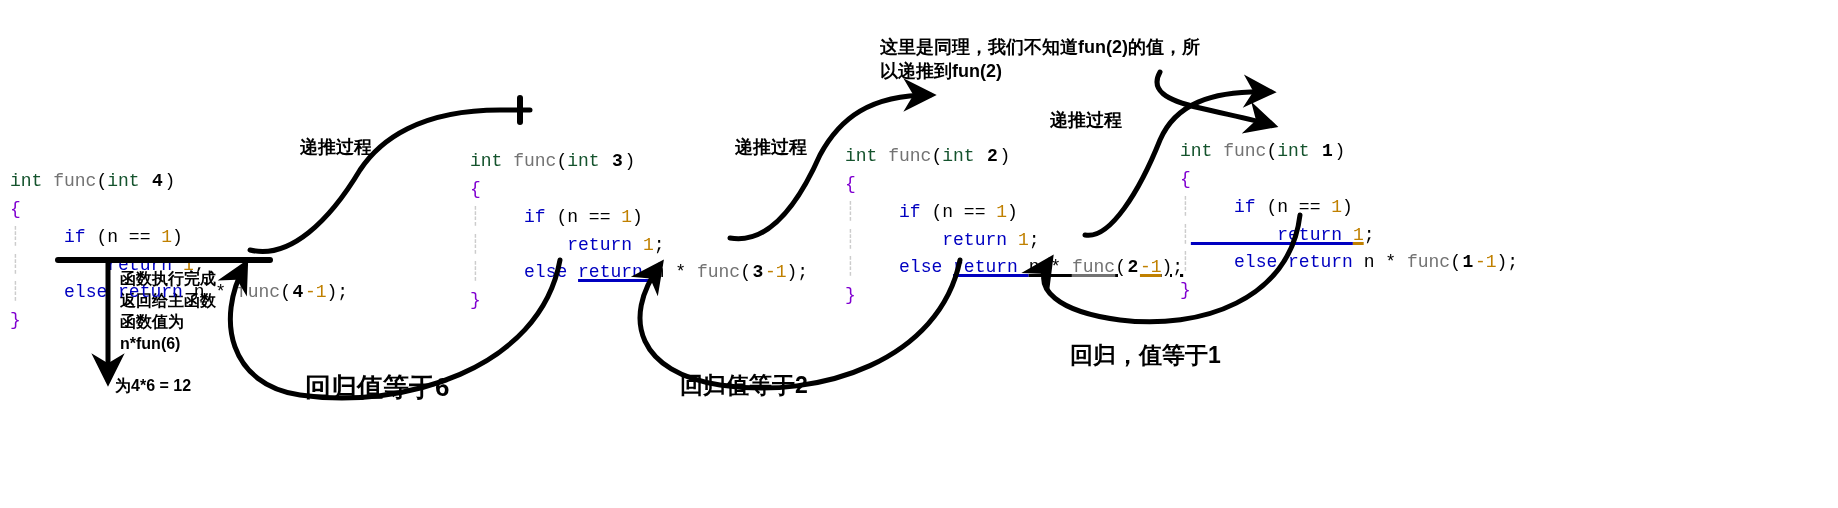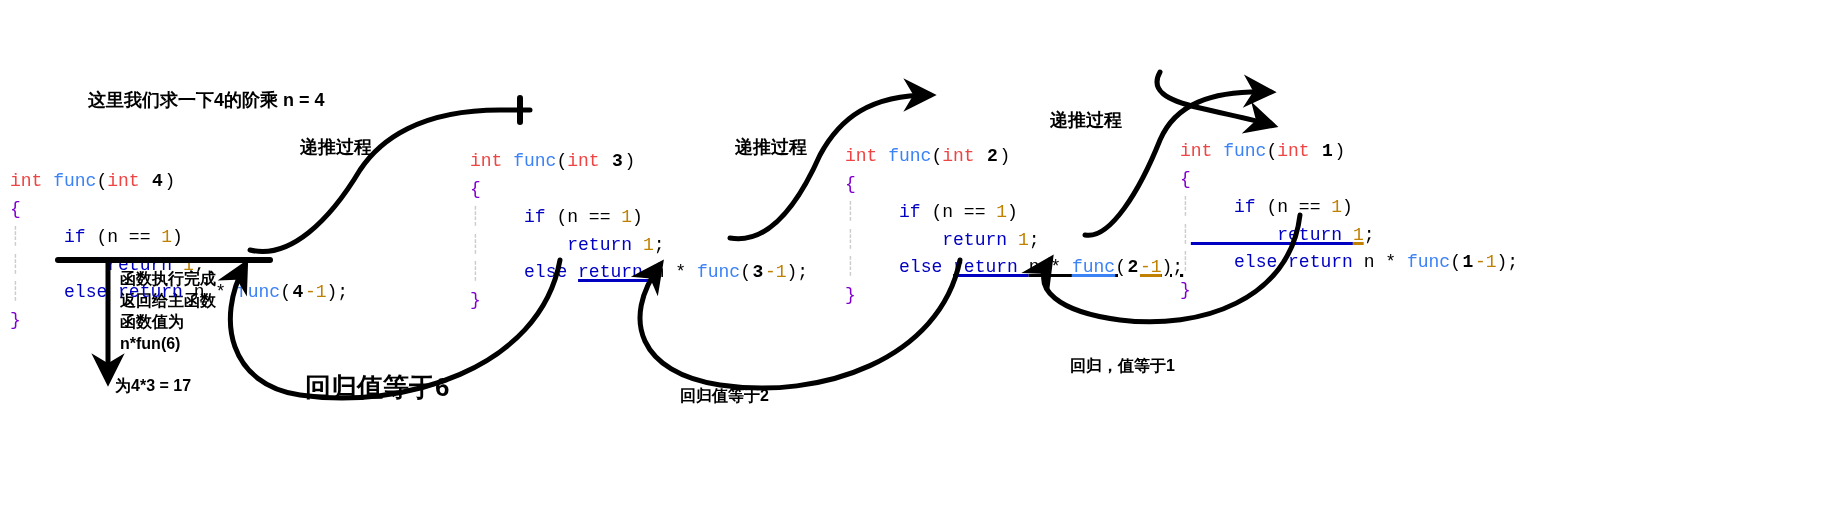--- a/index.html
+++ b/index.html
@@ -26,61 +26,62 @@
   .caption {
     position: absolute;
     font-size: 18px;
     font-weight: 700;
     color: #000;
     line-height: 1.35;
     white-space: pre;
   }
   .caption.small { font-size: 16px; font-weight: 700; }
   .caption.big   { font-size: 26px; font-weight: 800; }
-  .caption.mid   { font-size: 16px; font-weight: 800; margin-top: 15px; }
+  .caption.mid   { font-size: 23px; font-weight: 800; }
 
   .code {
     position: absolute;
     font-family: Consolas, "Courier New", monospace;
     font-size: 18px;
     line-height: 1.55;
     white-space: pre;
     color: #000;
   }
   .kw   { color: #0000c0; }       
-  .fn   { color: #3b82f6; }       
-  .ty   { color: #ef4444; }
+  .fn   { color: #737373; }       
+  .ty   { color: #14532d; }
   .num  { color: #c08000; }       
   .pun  { color: #000; }
   .param{ color: #000; }
   .brace{ color: #8000d0; }
   .guide{ color: #cccccc; }
   .underline { text-decoration: underline; text-decoration-thickness: 3px; }
   .heavy-mark {
     display:inline-block; width:14px; text-align:center;
     font-weight:900; color:#000;
   }
 </style>
 </head>
 <body>
 <div class="stage">
 
-<div class="caption" style="left:88px;  top:88px;">这里我们求一下4的阶乘 n = 4</div>
 <div class="caption" style="left:300px; top:135px;">递推过程</div>
 
 <div class="caption" style="left:735px; top:135px;">递推过程</div>
 
+<div class="caption" style="left:880px; top:35px;">这里是同理，我们不知道fun(2)的值，所
+以递推到fun(2)</div>
 <div class="caption" style="left:1050px;top:108px;">递推过程</div>
 
 
 <div class="caption small" style="left:120px; top:268px;">函数执行完成
 返回给主函数
 函数值为
 n*fun(6)</div>
-<div class="caption small" style="left:115px; top:375px;">为4*3 = 17</div>
+<div class="caption small" style="left:115px; top:375px;">为4*6 = 12</div>
 
 <div class="caption big" style="left:305px; top:370px;">回归值等于6</div>
 <div class="caption mid" style="left:680px; top:370px;">回归值等于2</div>
 <div class="caption mid" style="left:1070px;top:340px;">回归，值等于1</div>
 
 <div class="code" style="left:10px; top:140px;font-family:Liberation Mono, monospace;">
 <span class="ty">int </span><span class="fn">func</span><span class="pun">(</span><span class="ty">int </span><span class="heavy-mark">4</span><span class="pun">)</span>
 <span class="brace">{</span>
 <span class="guide">┊</span><span class="kw">    if </span><span class="pun">(n == </span><span class="num">1</span><span class="pun">)</span>
 <span class="guide">┊</span><span class="kw">        return </span><span class="num">1</span><span class="pun">;</span>

